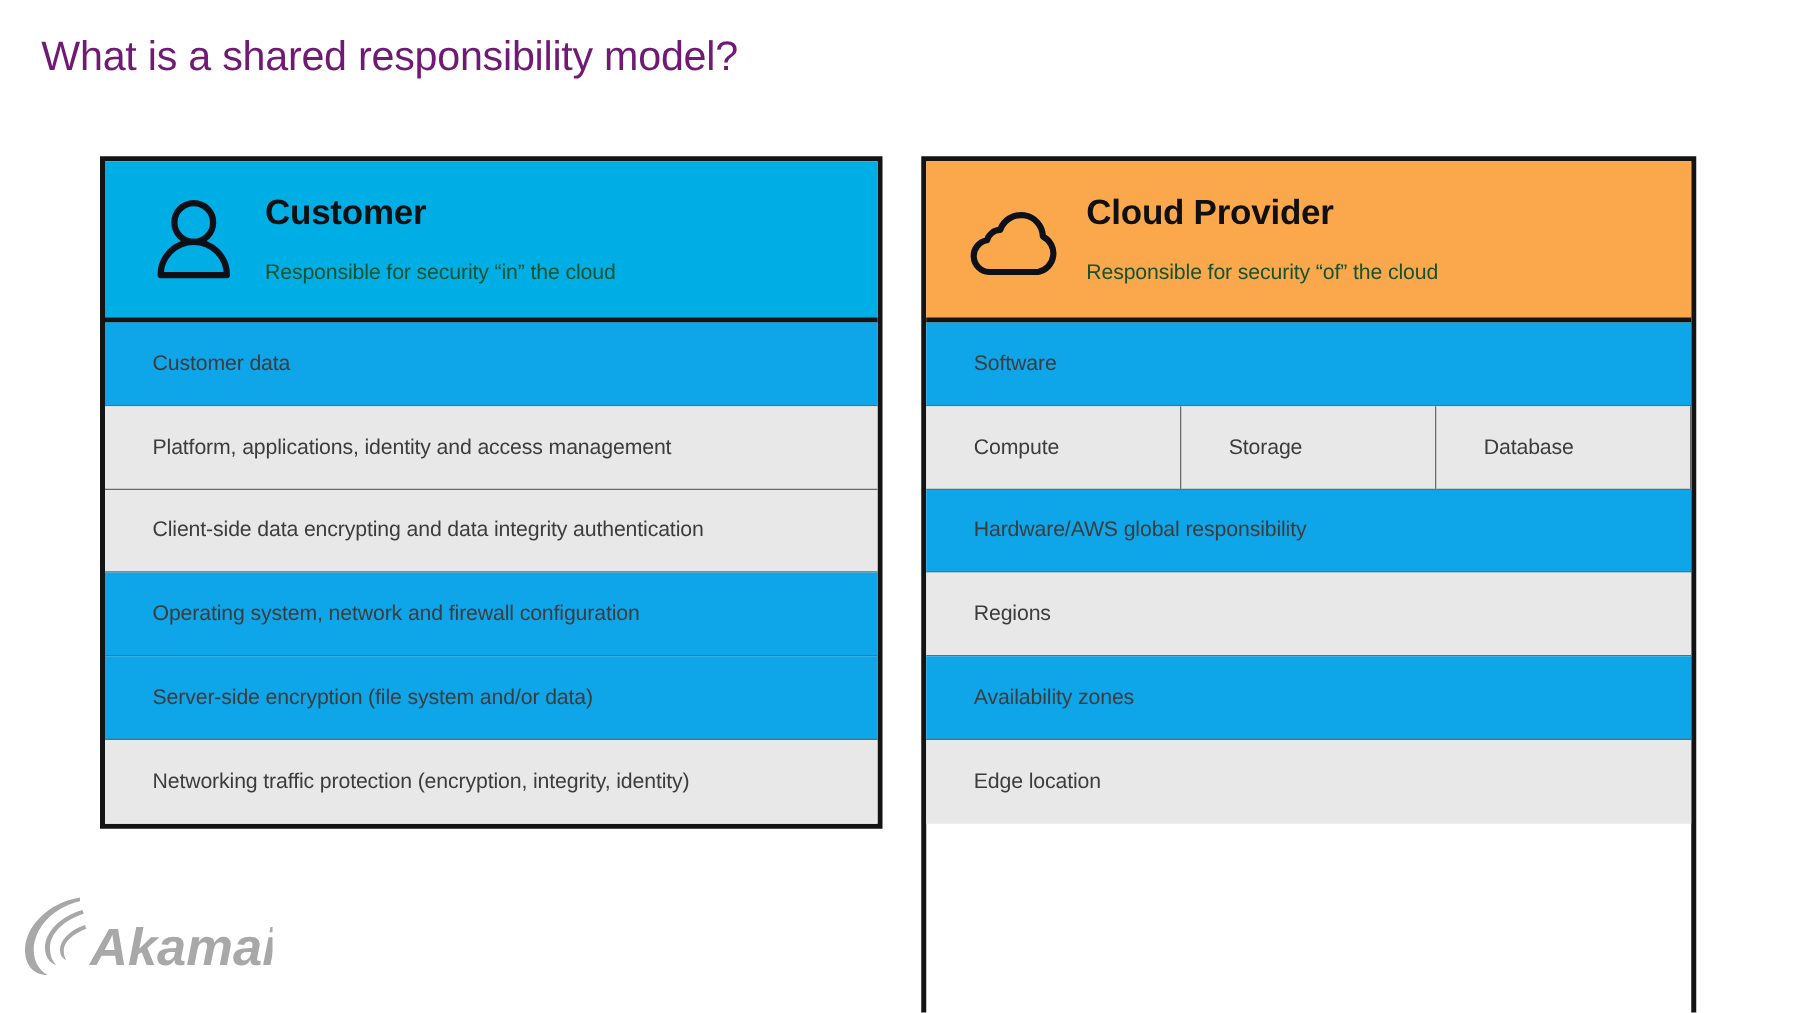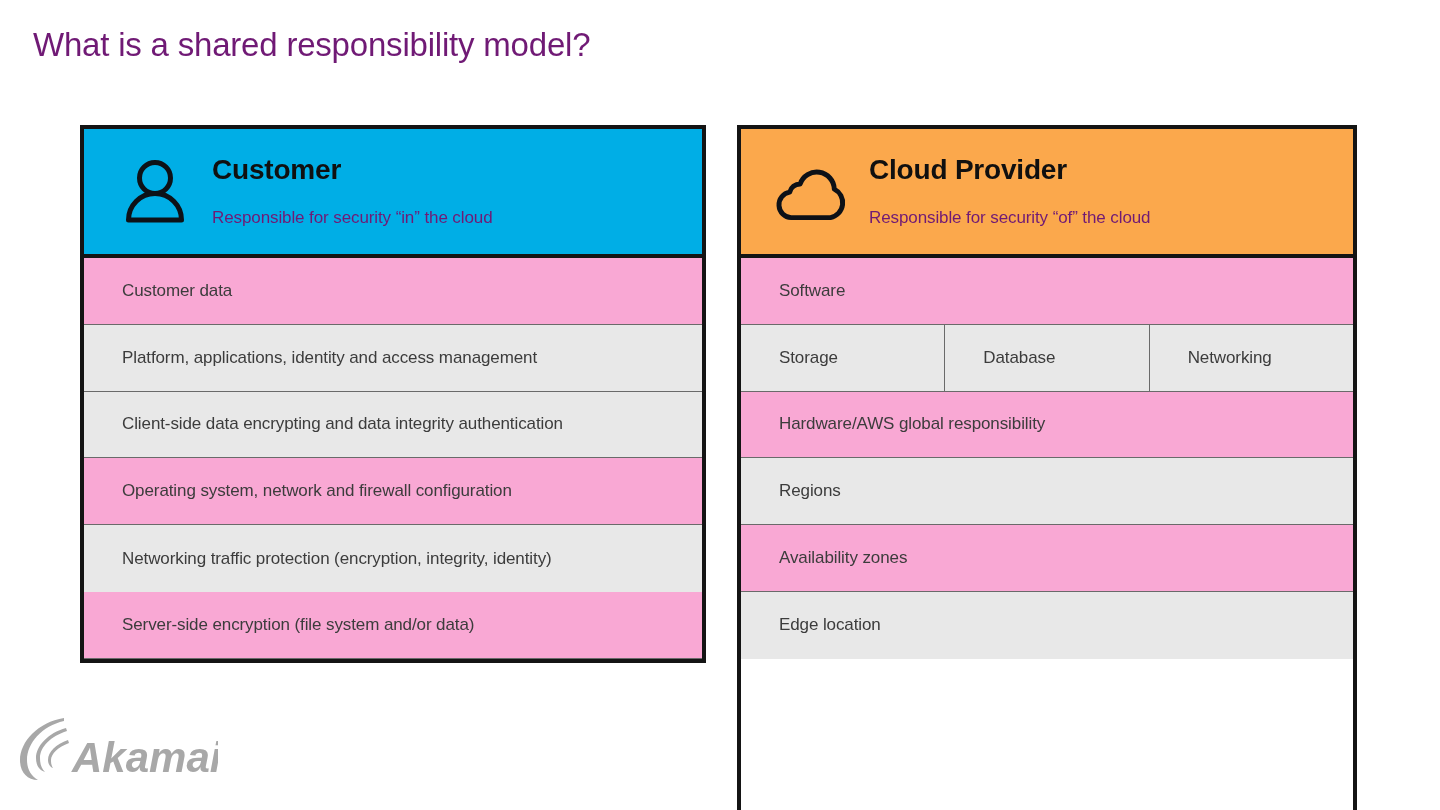--- a/index.html
+++ b/index.html
@@ -77,42 +77,42 @@
   .header-title {
     font-size: 28px;
     font-weight: bold;
     color: #101010;
     line-height: 1.15;
     letter-spacing: -0.2px;
   }
   .header-sub {
     font-size: 17px;
     font-weight: 400;
-    color: #701a75;
+    color: #14532d;
     line-height: 1.3;
     margin-top: 20px;
     letter-spacing: -0.1px;
   }
 
   
   .rows {
     display: flex;
     flex-direction: column;
   }
   .row {
     height: 66.8px;
     box-sizing: border-box;
     display: flex;
     align-items: center;
     padding-left: 38px;
     font-size: 17px;
     color: #3c3c3c;
     letter-spacing: -0.1px;
     border-bottom: 1.5px solid #6a6a6a;
-    background: #f9a8d4;
+    background: #0ea5e9;
   }
   .row.shaded { background: #e8e8e8; }
   .row.last   { border-bottom: none; }
 
   
   .row.split {
     padding-left: 0;
   }
   .split-cell {
     flex: 1 1 0;
@@ -156,22 +156,22 @@
       <span class="header-title">Customer</span>
       <span class="header-sub">Responsible for security “in” the cloud</span>
     </span>
   </div>
 
   <div class="rows">
     <div class="row">Customer data</div>
     <div class="row shaded">Platform, applications, identity and access management</div>
     <div class="row shaded">Client-side data encrypting and data integrity authentication</div>
     <div class="row">Operating system, network and firewall configuration</div>
+    <div class="row">Server-side encryption (file system and/or data)</div>
     <div class="row shaded last">Networking traffic protection (encryption, integrity, identity)</div>
-    <div class="row">Server-side encryption (file system and/or data)</div>
   </div>
 </div>
 
 <div class="panel" id="panel-provider">
 
   <div class="panel-header orange">
     <span class="header-icon">
       <svg width="78" height="70" viewBox="0 0 78 70" aria-hidden="true">
         <path d="M26.5 26.5
                  A18.5 18.5 0 0 1 62.5 32
@@ -184,23 +184,23 @@
     <span class="header-text">
       <span class="header-title">Cloud Provider</span>
       <span class="header-sub">Responsible for security “of” the cloud</span>
     </span>
   </div>
 
   <div class="rows">
     <div class="row">Software</div>
 
     <div class="row split shaded">
+      <div class="split-cell">Compute</div>
       <div class="split-cell">Storage</div>
       <div class="split-cell">Database</div>
-      <div class="split-cell last-cell">Networking</div>
     </div>
 
     <div class="row">Hardware/AWS global responsibility</div>
     <div class="row shaded">Regions</div>
     <div class="row">Availability zones</div>
     <div class="row shaded last">Edge location</div>
   </div>
 </div>
 
 <div class="logo">

